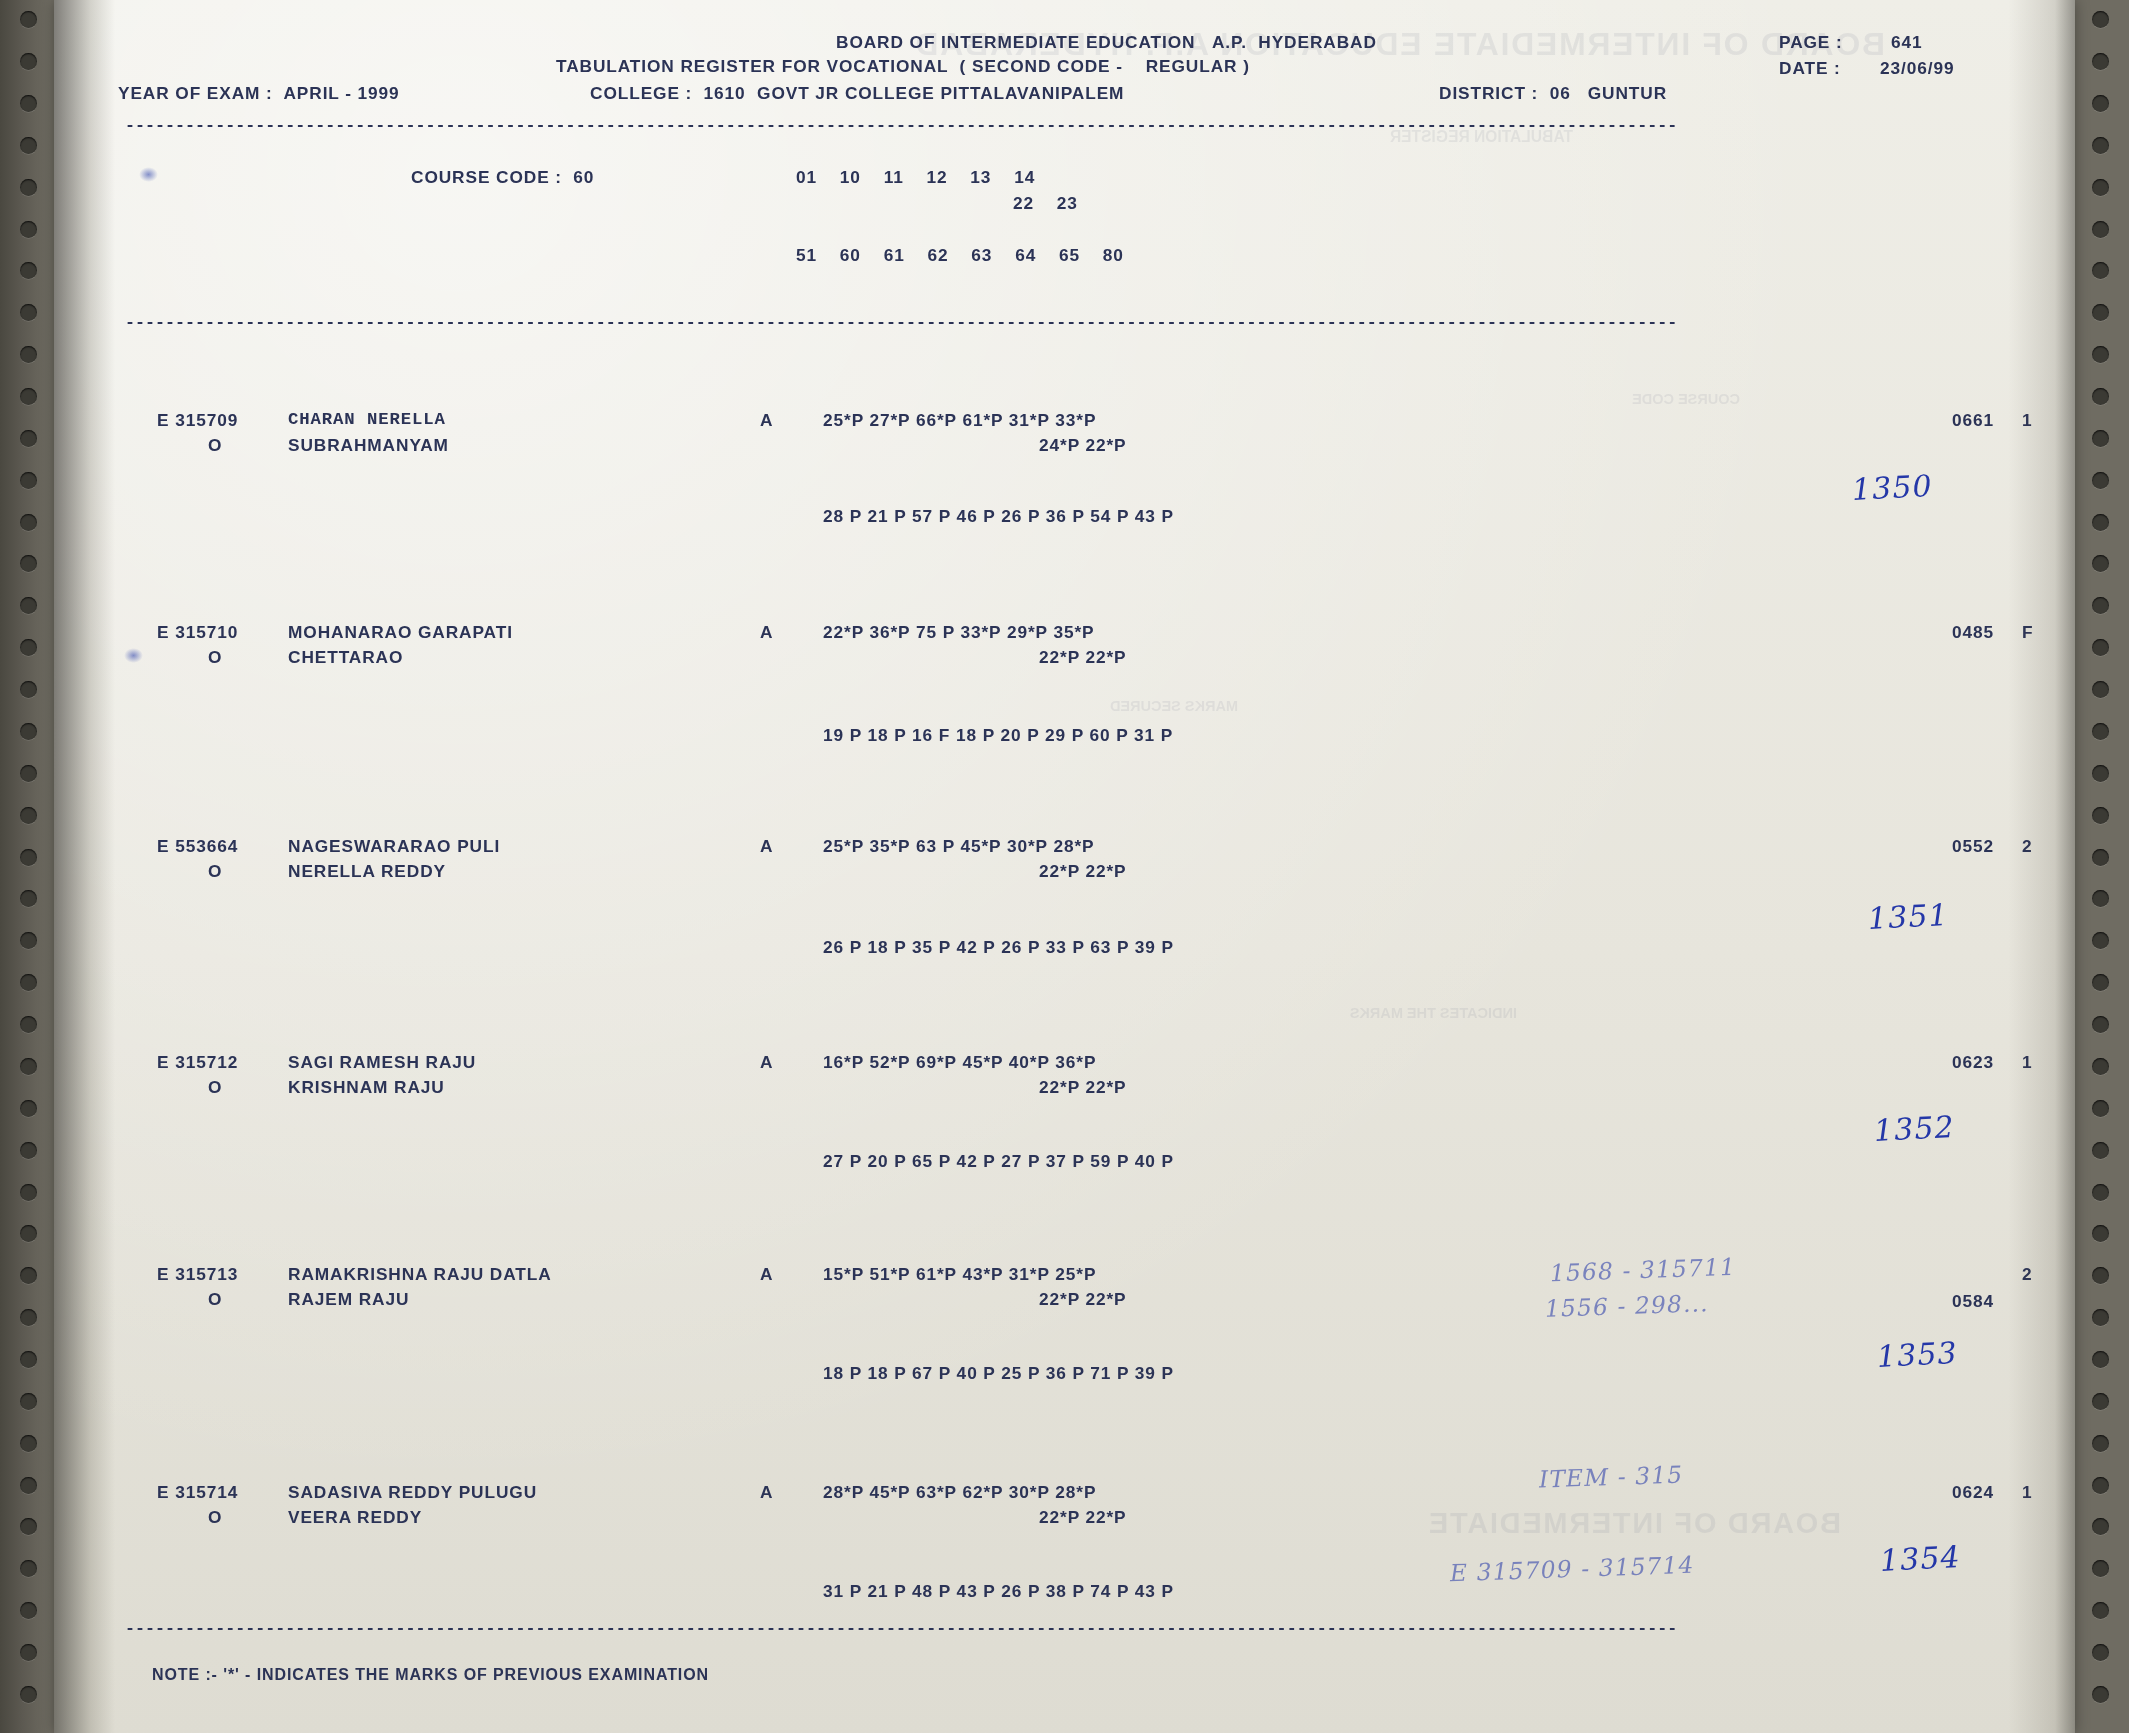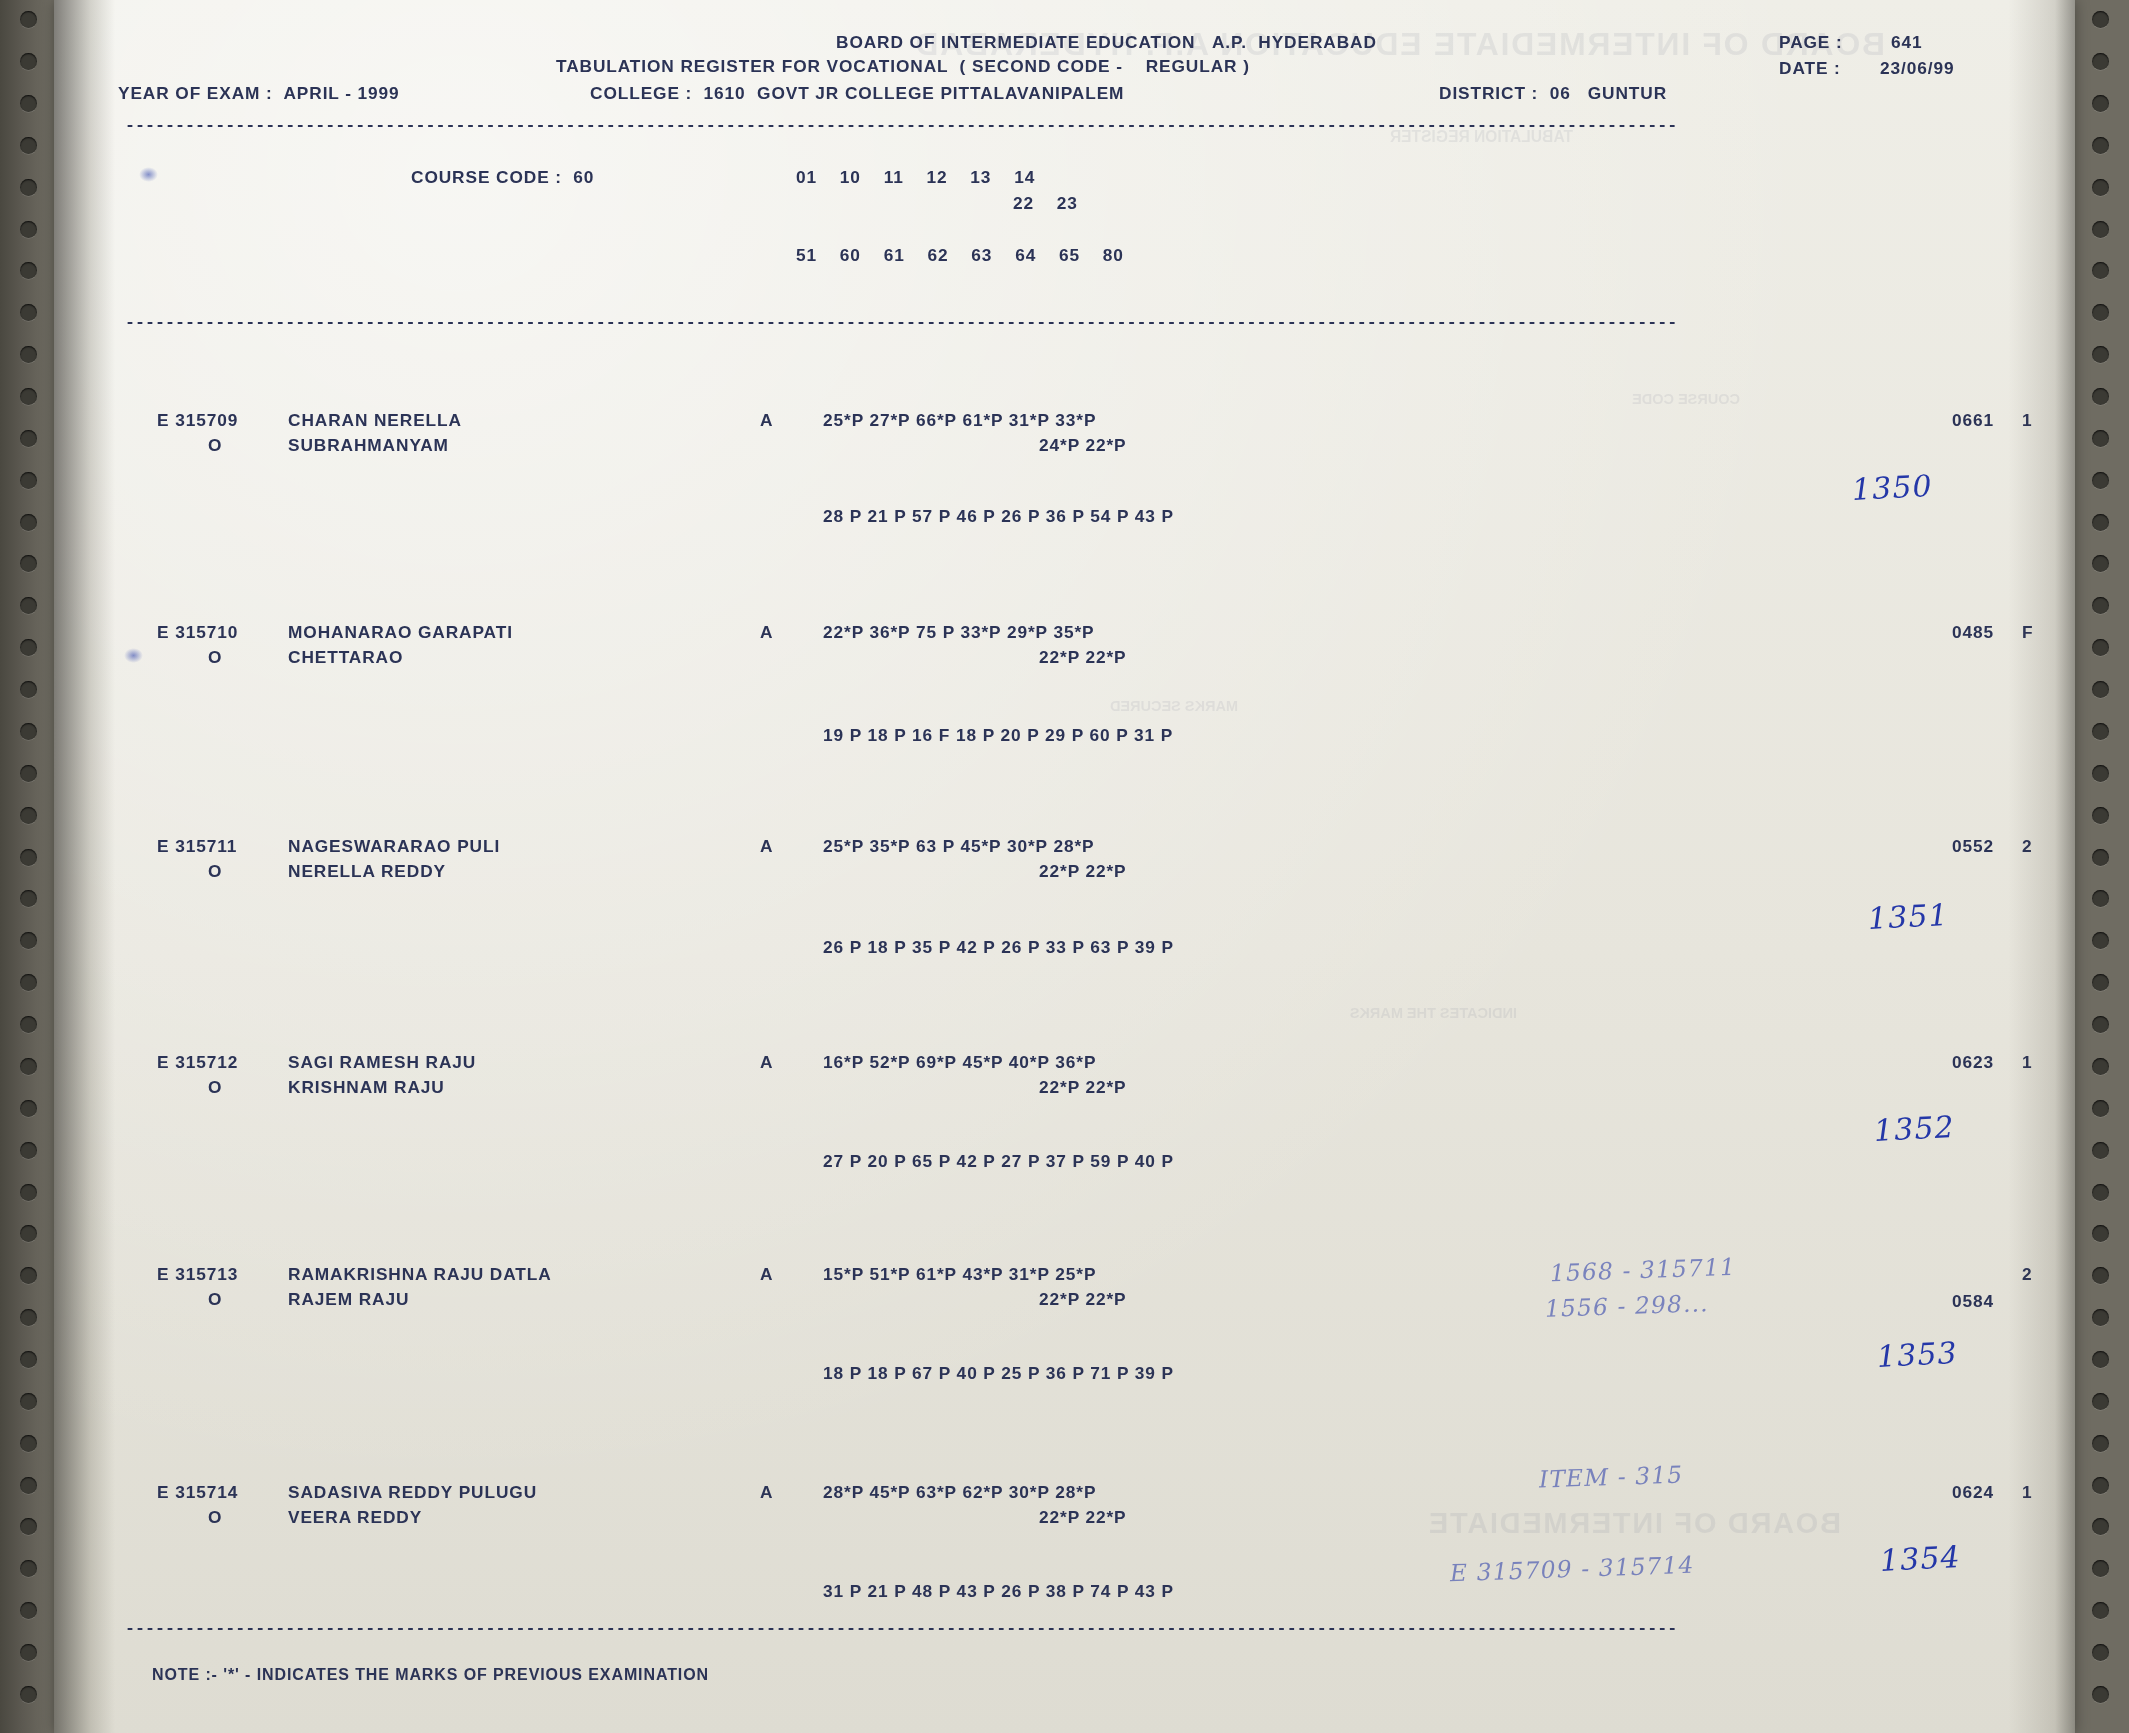--- a/index.html
+++ b/index.html
@@ -165,42 +165,42 @@
       <div class="dashes" style="left:71px; top:116px; width:1876px;">-----------------------------------------------------------------------------------------------------------------------------------------------------------</div>
 
       <div class="mono-row fs-body" style="left:357px; top:167px;">COURSE CODE :  60</div>
       <div class="mono-row fs-body" style="left:742px; top:167px;">01    10    11    12    13    14</div>
       <div class="mono-row fs-body" style="left:959px; top:193px;">22    23</div>
       <div class="mono-row fs-body" style="left:742px; top:245px;">51    60    61    62    63    64    65    80</div>
 
       <div class="dashes" style="left:71px; top:313px; width:1876px;">-----------------------------------------------------------------------------------------------------------------------------------------------------------</div>
 
       <div class="mono-row fs-body" style="left:103px; top:410px;">E 315709</div>
-      <div class="mono-row fs-body" style="left:234px; top:410px;">CHARAN NERELLA</div>
+      <div class="mono-row fs-body" style="left:234px; top:410px;font-family:Liberation Mono, monospace;">CHARAN NERELLA</div>
       <div class="mono-row fs-body" style="left:154px; top:435px;">O</div>
       <div class="mono-row fs-body" style="left:234px; top:435px;">SUBRAHMANYAM</div>
       <div class="mono-row fs-body" style="left:706px; top:410px;">A</div>
       <div class="mono-row fs-body" style="left:769px; top:410px;">25*P 27*P 66*P 61*P 31*P 33*P</div>
       <div class="mono-row fs-body" style="left:985px; top:435px;">24*P 22*P</div>
       <div class="mono-row fs-body" style="left:769px; top:506px;">28 P 21 P 57 P 46 P 26 P 36 P 54 P 43 P</div>
       <div class="mono-row fs-body" style="left:1898px; top:410px;">0661</div>
       <div class="mono-row fs-body" style="left:1968px; top:410px;">1</div>
 
       <div class="mono-row fs-body" style="left:103px; top:622px;">E 315710</div>
       <div class="mono-row fs-body" style="left:234px; top:622px;">MOHANARAO GARAPATI</div>
       <div class="mono-row fs-body" style="left:154px; top:647px;">O</div>
       <div class="mono-row fs-body" style="left:234px; top:647px;">CHETTARAO</div>
       <div class="mono-row fs-body" style="left:706px; top:622px;">A</div>
       <div class="mono-row fs-body" style="left:769px; top:622px;">22*P 36*P 75 P 33*P 29*P 35*P</div>
       <div class="mono-row fs-body" style="left:985px; top:647px;">22*P 22*P</div>
       <div class="mono-row fs-body" style="left:769px; top:725px;">19 P 18 P 16 F 18 P 20 P 29 P 60 P 31 P</div>
       <div class="mono-row fs-body" style="left:1898px; top:622px;">0485</div>
       <div class="mono-row fs-body" style="left:1968px; top:622px;">F</div>
 
-      <div class="mono-row fs-body" style="left:103px; top:836px;">E 315711</div>
+      <div class="mono-row fs-body" style="left:103px; top:836px;">E 553664</div>
       <div class="mono-row fs-body" style="left:234px; top:836px;">NAGESWARARAO PULI</div>
       <div class="mono-row fs-body" style="left:154px; top:861px;">O</div>
       <div class="mono-row fs-body" style="left:234px; top:861px;">NERELLA REDDY</div>
       <div class="mono-row fs-body" style="left:706px; top:836px;">A</div>
       <div class="mono-row fs-body" style="left:769px; top:836px;">25*P 35*P 63 P 45*P 30*P 28*P</div>
       <div class="mono-row fs-body" style="left:985px; top:861px;">22*P 22*P</div>
       <div class="mono-row fs-body" style="left:769px; top:937px;">26 P 18 P 35 P 42 P 26 P 33 P 63 P 39 P</div>
       <div class="mono-row fs-body" style="left:1898px; top:836px;">0552</div>
       <div class="mono-row fs-body" style="left:1968px; top:836px;">2</div>
 

